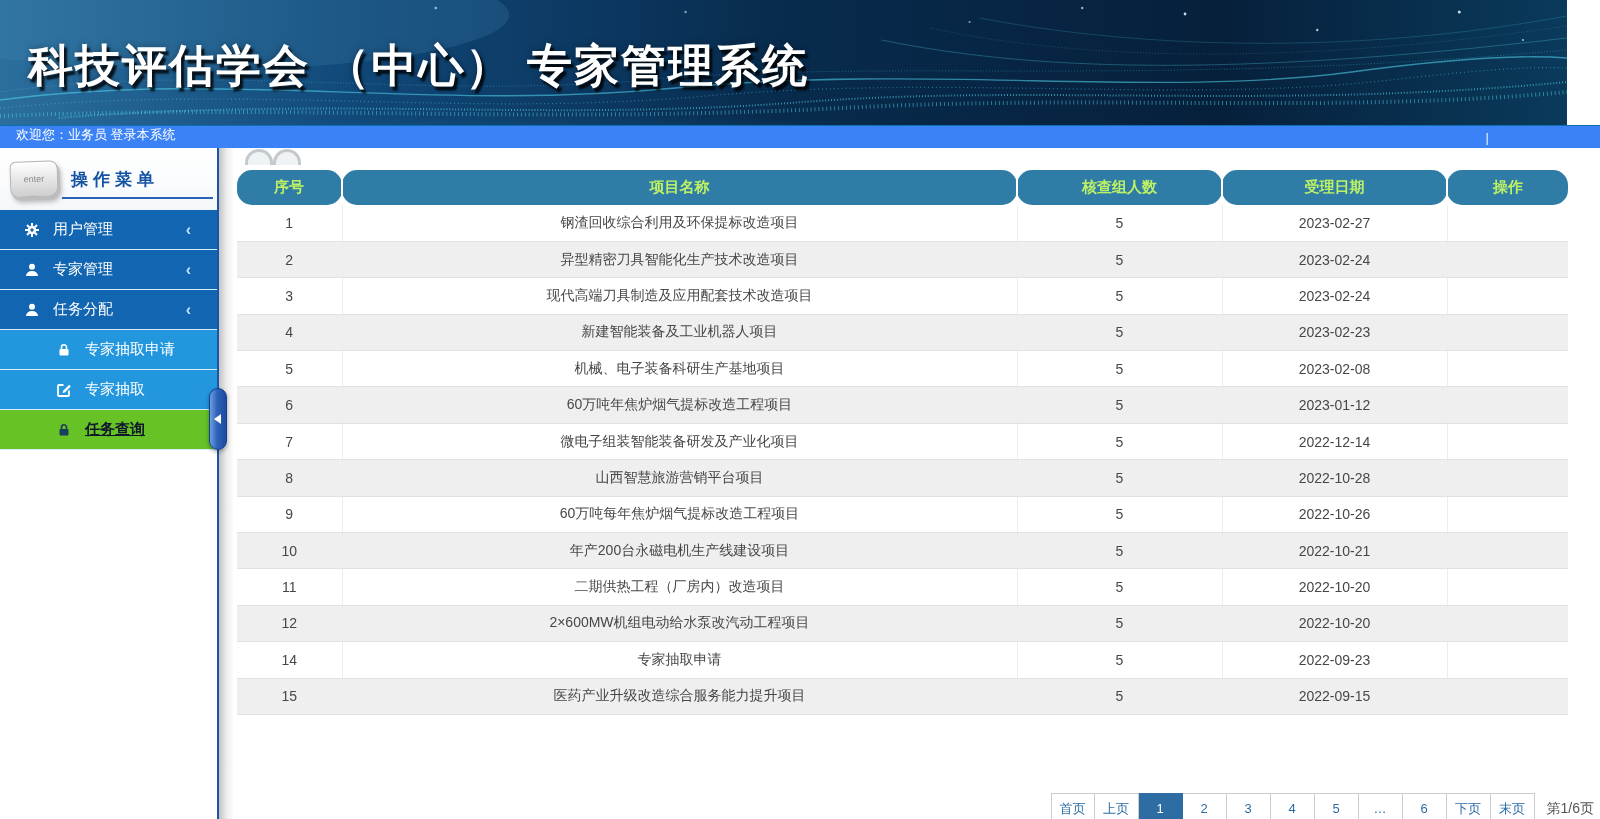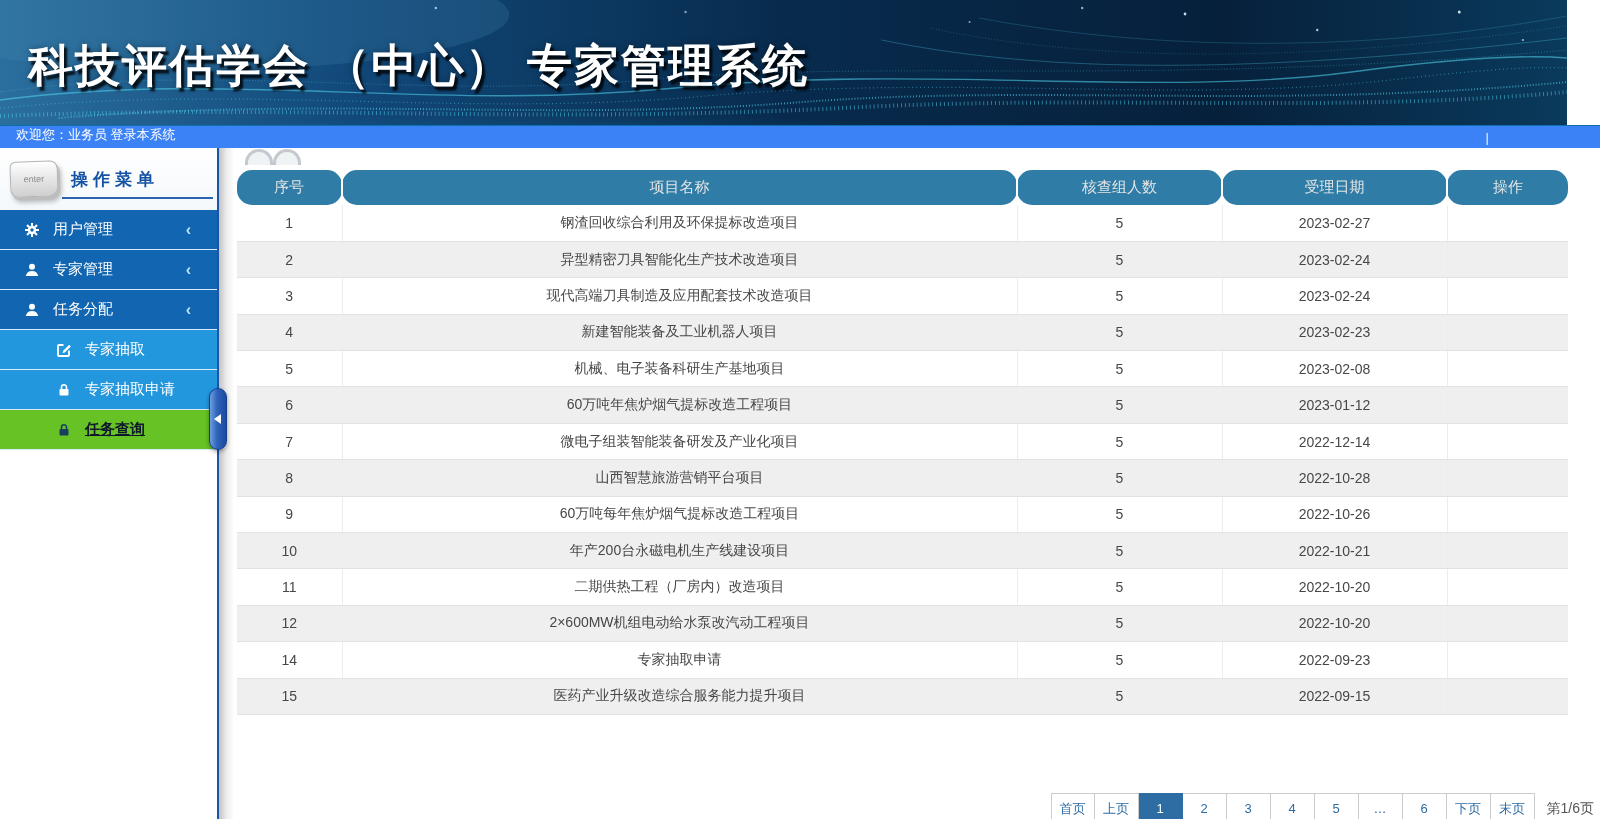--- a/index.html
+++ b/index.html
@@ -50,21 +50,21 @@
   .mi-label { white-space:nowrap; }
   .mi-chevron { margin-left:auto; margin-right:26px; color:#bfe3fb; font-weight:bold; font-size:16px; }
 
   
   .main { position:absolute; left:233px; top:148px; width:1367px; height:671px; background:#fff; }
   .partial-circ { position:absolute; top:1px; width:28px; height:16px; border:3px solid #b9c0c6; border-bottom:none;
     border-radius:14px 14px 0 0; background:#eef1f3; opacity:.85; }
   .pc1 { left:12px; } .pc2 { left:40px; }
 
   .data-table { position:absolute; left:4px; top:22px; width:1331px; border-collapse:collapse; table-layout:fixed; }
-  .data-table thead th { background:#2f7ca7; color:#e5e5e5; font-size:15px; font-weight:normal; height:35px;
+  .data-table thead th { background:#2f7ca7; color:#bef264; font-size:15px; font-weight:bold; height:35px;
     border-right:2px solid #fff;border-radius:15px; }
   .data-table thead th:last-child { border-right:none; }
   .data-table tbody td { height:36.4px; text-align:center; font-size:14px; color:#474747;
     border-bottom:1px solid #e2e2e2; border-right:1px solid #ededed; overflow:hidden; white-space:nowrap; }
   .data-table tbody td:last-child { border-right:none; }
   .data-table tbody tr { background:#fff; cursor:default; }
   .data-table tbody tr:nth-child(even) { background:#efefef; }
   .data-table tbody tr.highlight { background:#c8c4bc; }
 
   
@@ -199,35 +199,35 @@
             <path d="M1.8 14c.5-3.2 3-5.1 6.2-5.1s5.7 1.9 6.2 5.1z" fill="#fff"></path>
           </svg>
       </span>
       <span class="mi-label">任务分配</span>
       <span class="mi-chevron">‹</span>
     </div>
 
     <div class="menu-item sub">
       <span class="mi-icon">
         <svg viewBox="0 0 16 16">
+            <rect x="3.5" y="7" width="9" height="6.5" rx="1" fill="currentColor" color="#fff" style="color:#fff"></rect>
+            <path d="M5.5 7V5.3a2.5 2.5 0 0 1 5 0V7" fill="none" stroke="#fff" stroke-width="1.6"></path>
+          </svg>
+      </span>
+      <span class="mi-label">专家抽取申请</span>
+    </div>
+
+    <div class="menu-item sub">
+      <span class="mi-icon">
+        <svg viewBox="0 0 16 16">
             <path d="M13 8.5V13a1 1 0 0 1-1 1H3a1 1 0 0 1-1-1V4a1 1 0 0 1 1-1h4.5" fill="none" stroke="#fff" stroke-width="1.8"></path>
             <path d="M7.2 8.8l6-6 1.6 1.6-6 6-2.2.6z" fill="#fff"></path>
           </svg>
       </span>
       <span class="mi-label">专家抽取</span>
-    </div>
-
-    <div class="menu-item sub">
-      <span class="mi-icon">
-        <svg viewBox="0 0 16 16">
-            <rect x="3.5" y="7" width="9" height="6.5" rx="1" fill="currentColor" color="#fff" style="color:#fff"></rect>
-            <path d="M5.5 7V5.3a2.5 2.5 0 0 1 5 0V7" fill="none" stroke="#fff" stroke-width="1.6"></path>
-          </svg>
-      </span>
-      <span class="mi-label">专家抽取申请</span>
     </div>
 
     <div class="menu-item sub active">
       <span class="mi-icon">
         <svg viewBox="0 0 16 16">
             <rect x="3.5" y="7" width="9" height="6.5" rx="1" fill="#16405c"></rect>
             <path d="M5.5 7V5.3a2.5 2.5 0 0 1 5 0V7" fill="none" stroke="#16405c" stroke-width="1.6"></path>
           </svg>
       </span>
       <span class="mi-label">任务查询</span>

